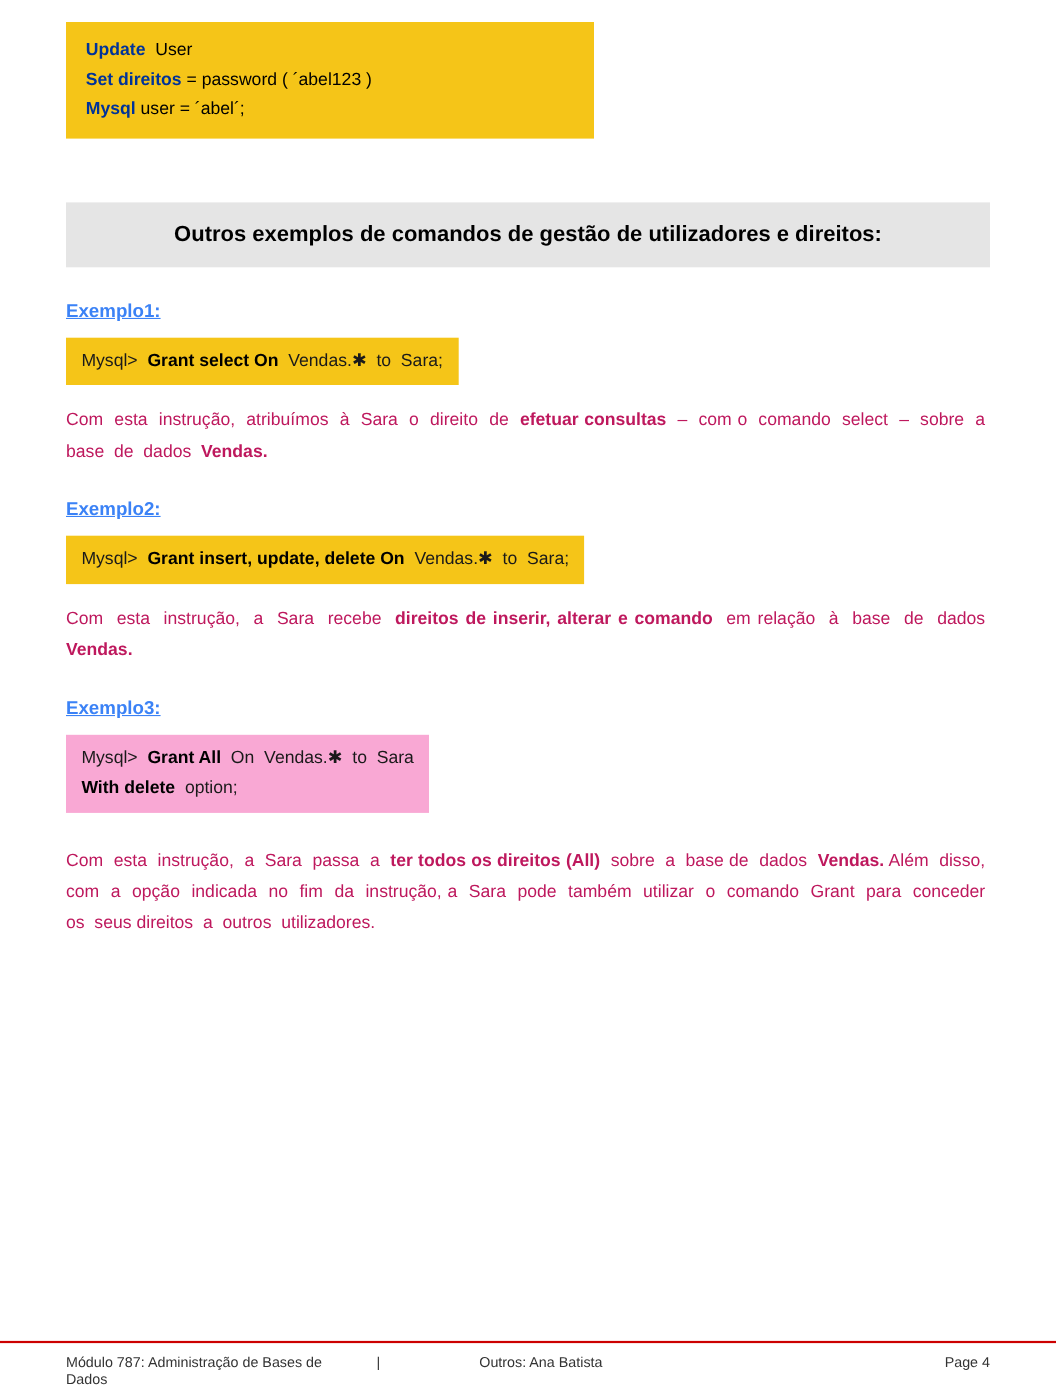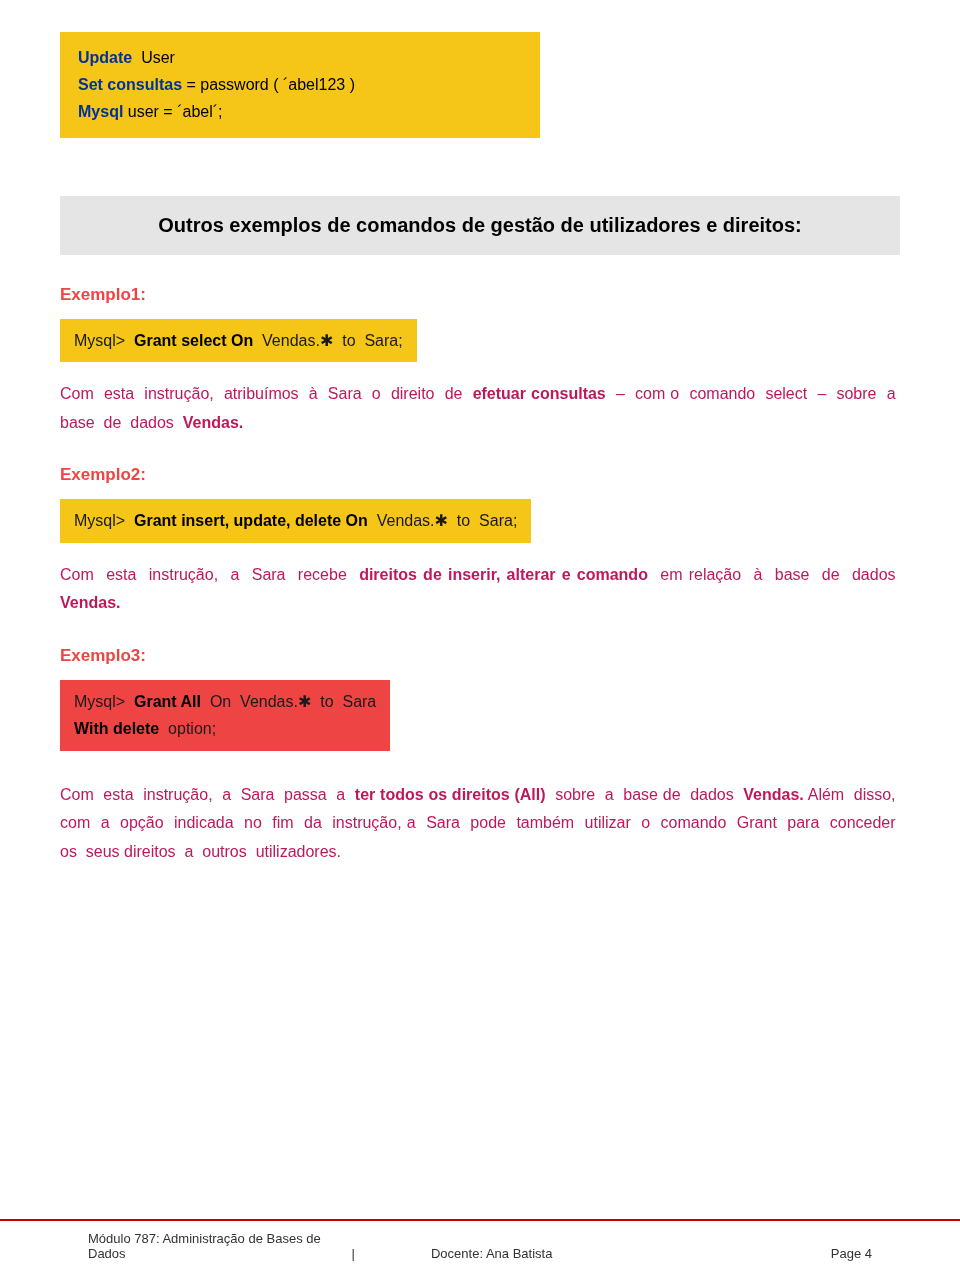--- a/index.html
+++ b/index.html
@@ -14,21 +14,21 @@
       background: #ffffff;
       font-family: Arial, sans-serif;
       font-size: 16px;
       color: #1a1a1a;
       display: flex;
       flex-direction: column;
     }
 
     .page-content {
       flex: 1;
-      padding: 32px 60px 30px 60px;
+      padding: 20px 60px 30px 60px;
     }
 
     .code-block {
       background: #f5c518;
       padding: 12px 18px;
       margin-bottom: 30px;
       display: inline-block;
       min-width: 480px;
     }
 
@@ -51,22 +51,23 @@
       font-size: 20px;
       font-weight: bold;
       color: #000;
       margin-bottom: 30px;
       margin-top: 10px;
     }
 
     .example-label {
       font-size: 17px;
       font-weight: bold;
-      color: #ef4444;
+      color: #3b82f6;
       margin-bottom: 14px;
+      text-decoration: underline;
     }
 
     .mysql-code {
       background: #f5c518;
       padding: 8px 14px;
       margin-bottom: 4px;
       display: inline-block;
       font-size: 16px;
       line-height: 1.7;
     }
@@ -86,34 +87,34 @@
 
     .description .bold {
       font-weight: bold;
     }
 
     .example-block {
       margin-bottom: 28px;
     }
 
     .mysql-code-multi {
-      background: #ef4444;
+      background: #f9a8d4;
       padding: 8px 14px;
       margin-bottom: 16px;
       display: inline-block;
       font-size: 16px;
       line-height: 1.7;
     }
 
     .footer {
       border-top: 2px solid #cc0000;
-      padding: 10px 88px;
+      padding: 10px 60px;
       display: flex;
       justify-content: space-between;
-      align-items: flex-end;
+      align-items: flex-start;
       font-size: 13px;
       color: #333;
       background: #fff;
     }
 
     .footer-module {
       flex: 1;
     }
 
     .footer-divider {
@@ -135,21 +136,21 @@
 <body>
 
 <div class="page-content">
 
   <div style="margin-bottom: 28px;">
     <div class="code-block">
       <div class="code-line">
         <span class="kw-blue">Update</span>&nbsp; <span>User</span>
       </div>
       <div class="code-line">
-        <span class="kw-blue">Set consultas</span> <span> = password ( ´abel123 )</span>
+        <span class="kw-blue">Set direitos</span> <span> = password ( ´abel123 )</span>
       </div>
       <div class="code-line">
         <span class="kw-blue">Mysql</span> <span> user = ´abel´;</span>
       </div>
     </div>
   </div>
 
   <div class="section-header">Outros  exemplos  de  comandos  de  gestão  de  utilizadores  e direitos:</div>
 
   <div class="example-block">
@@ -191,15 +192,15 @@
     <div class="description">
       Com&nbsp; esta&nbsp; instrução,&nbsp; a&nbsp; Sara&nbsp; passa&nbsp; a&nbsp; <span class="bold">ter todos os direitos (All)</span>&nbsp; sobre&nbsp; a&nbsp; base de&nbsp; dados&nbsp; <span class="bold">Vendas.</span> Além&nbsp; disso,&nbsp; com&nbsp; a&nbsp; opção&nbsp; indicada&nbsp; no&nbsp; fim&nbsp; da&nbsp; instrução, a&nbsp; Sara&nbsp; pode&nbsp; também&nbsp; utilizar&nbsp; o&nbsp; comando&nbsp; Grant&nbsp; para&nbsp; conceder&nbsp; os&nbsp; seus direitos&nbsp; a&nbsp; outros&nbsp; utilizadores.
     </div>
   </div>
 
 </div>
 
 <div class="footer">
   <div class="footer-module">Módulo 787: Administração de Bases de Dados</div>
   <span class="footer-divider">|</span>
-  <div class="footer-teacher">Docente: Ana Batista</div>
+  <div class="footer-teacher">Outros: Ana Batista</div>
   <div class="footer-page">Page 4</div>
 </div>
 
 </body></html>

